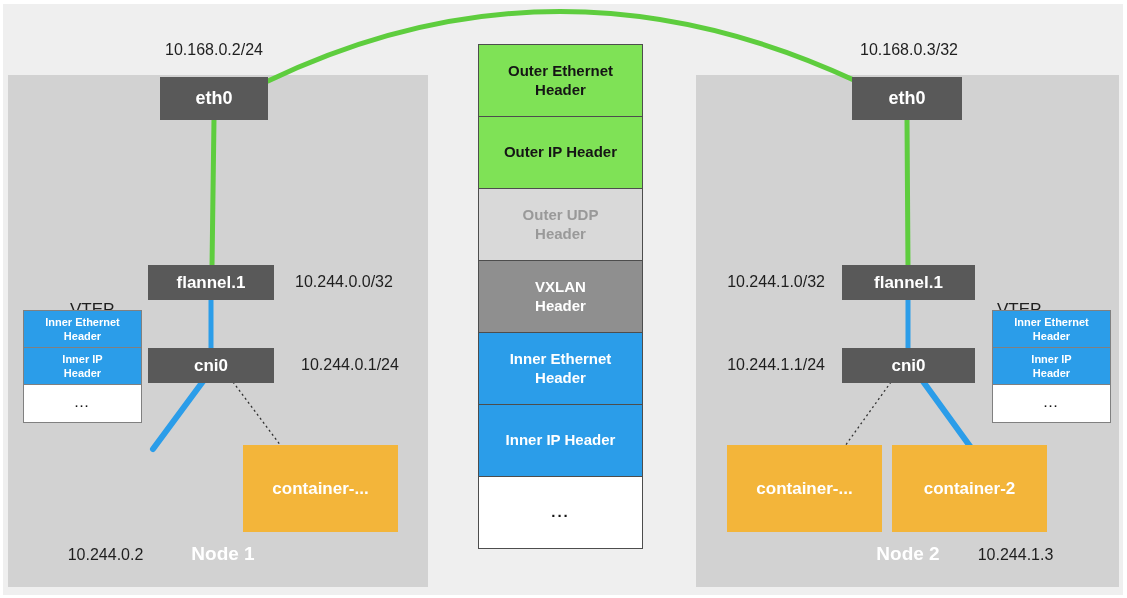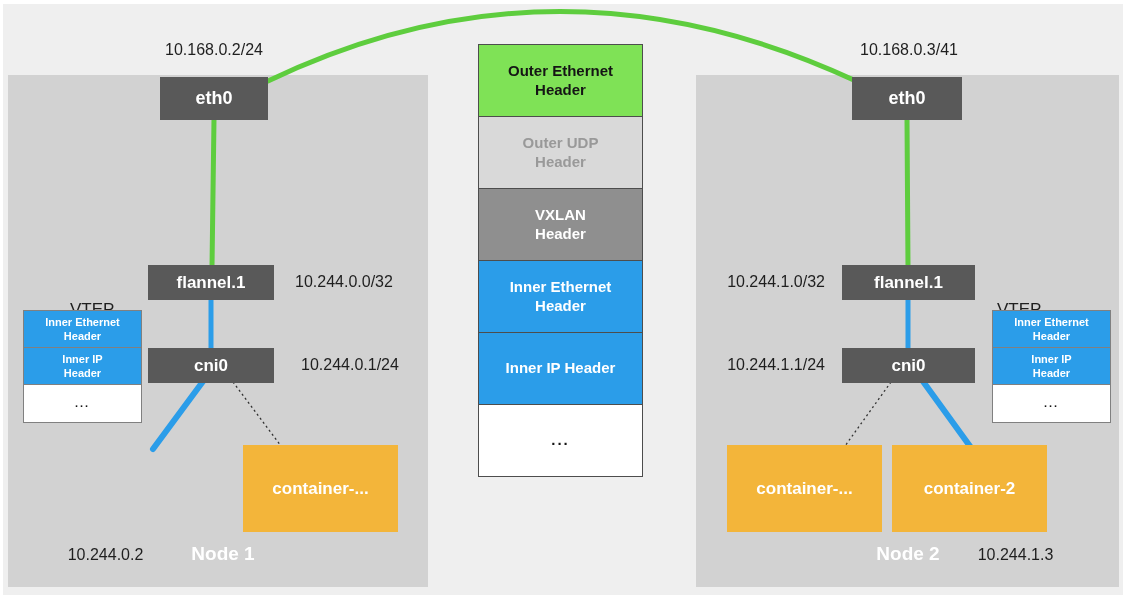--- a/index.html
+++ b/index.html
@@ -169,31 +169,32 @@
     <div class="row mini-white">...</div>
   </div>
 
   <div class="container-box" id="container2-left">container-...</div>
   <div class="ip-label" id="container1-left-ip">10.244.0.2</div>
   <div class="node-name" id="node1-name">Node 1</div>
 
   <div class="pstack">
     <div class="seg seg-green">Outer Ethernet
 Header</div>
+    <div class="seg seg-green">Outer IP Header</div>
     <div class="seg seg-udp">Outer UDP
 Header</div>
     <div class="seg seg-vxlan">VXLAN
 Header</div>
     <div class="seg seg-blue">Inner Ethernet
 Header</div>
     <div class="seg seg-blue">Inner IP Header</div>
     <div class="seg seg-white">...</div>
   </div>
 
-  <div class="ip-label" id="eth0-right-ip">10.168.0.3/41</div>
+  <div class="ip-label" id="eth0-right-ip">10.168.0.3/32</div>
   <div class="dev-box" id="eth0-right">eth0</div>
   <div class="ip-label" id="flannel-right-ip">10.244.1.0/32</div>
   <div class="dev-box" id="flannel-right">flannel.1</div>
   <div class="vtep-label" id="vtep-right">VTEP</div>
   <div class="ip-label" id="cni-right-ip">10.244.1.1/24</div>
   <div class="dev-box" id="cni-right">cni0</div>
 
   <div class="mini-stack" id="mini-stack-right">
     <div class="row mini-blue">Inner Ethernet
 Header</div>

